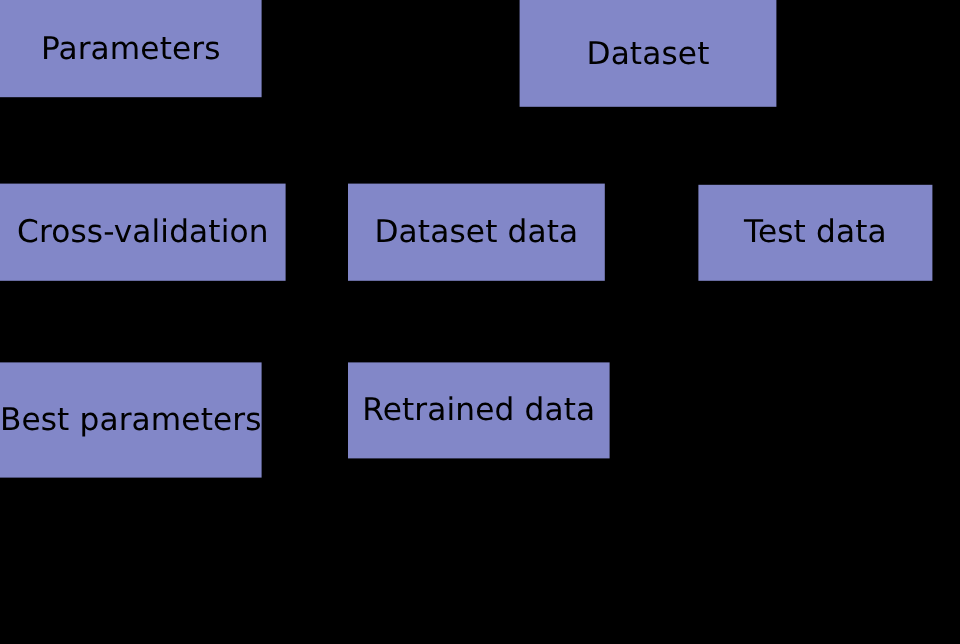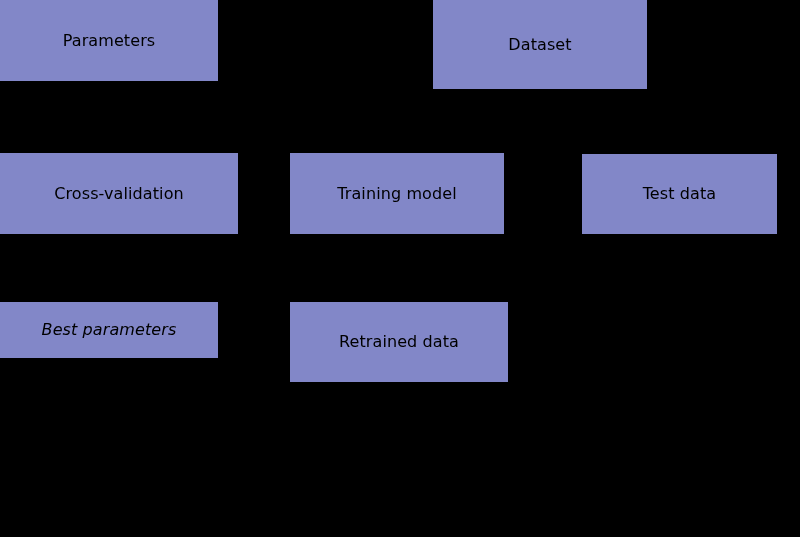--- a/index.html
+++ b/index.html
@@ -17,21 +17,21 @@
     font-family: "DejaVu Sans", "Liberation Sans", sans-serif;
   }
   .node {
     position: absolute;
     box-sizing: border-box;
     display: flex;
     align-items: center;
     justify-content: center;
     background: #8287c8;
     color: #000000;
-    font-size: 16px;
+    font-size: 26px;
     font-weight: 400;
     line-height: 1;
     letter-spacing: 0.1px;
     white-space: nowrap;
     -webkit-font-smoothing: antialiased;
   }
   .node .node-label {
     display: block;
     pointer-events: none;
   }
@@ -47,28 +47,28 @@
 
   <div class="node" id="node-dataset" style="left:433px; top:0px; width:214px; height:89px;">
     <span class="node-label">Dataset</span>
   </div>
 
   <div class="node" id="node-cross-validation" style="left:0px; top:153px; width:238px; height:81px;">
     <span class="node-label">Cross-validation</span>
   </div>
 
   <div class="node" id="node-training-data" style="left:290px; top:153px; width:214px; height:81px;">
-    <span class="node-label">Training model</span>
+    <span class="node-label">Dataset data</span>
   </div>
 
   <div class="node" id="node-test-data" style="left:582px; top:154px; width:195px; height:80px;">
     <span class="node-label">Test data</span>
   </div>
 
-  <div class="node" id="node-best-parameters" style="left:0px; top:302px; width:218px; height:56px;font-style:italic;">
+  <div class="node" id="node-best-parameters" style="left:0px; top:302px; width:218px; height:96px;">
     <span class="node-label">Best parameters</span>
   </div>
 
   <div class="node" id="node-retrained-model" style="left:290px; top:302px; width:218px; height:80px;">
     <span class="node-label">Retrained data</span>
   </div>
 
 
 </div>
 

